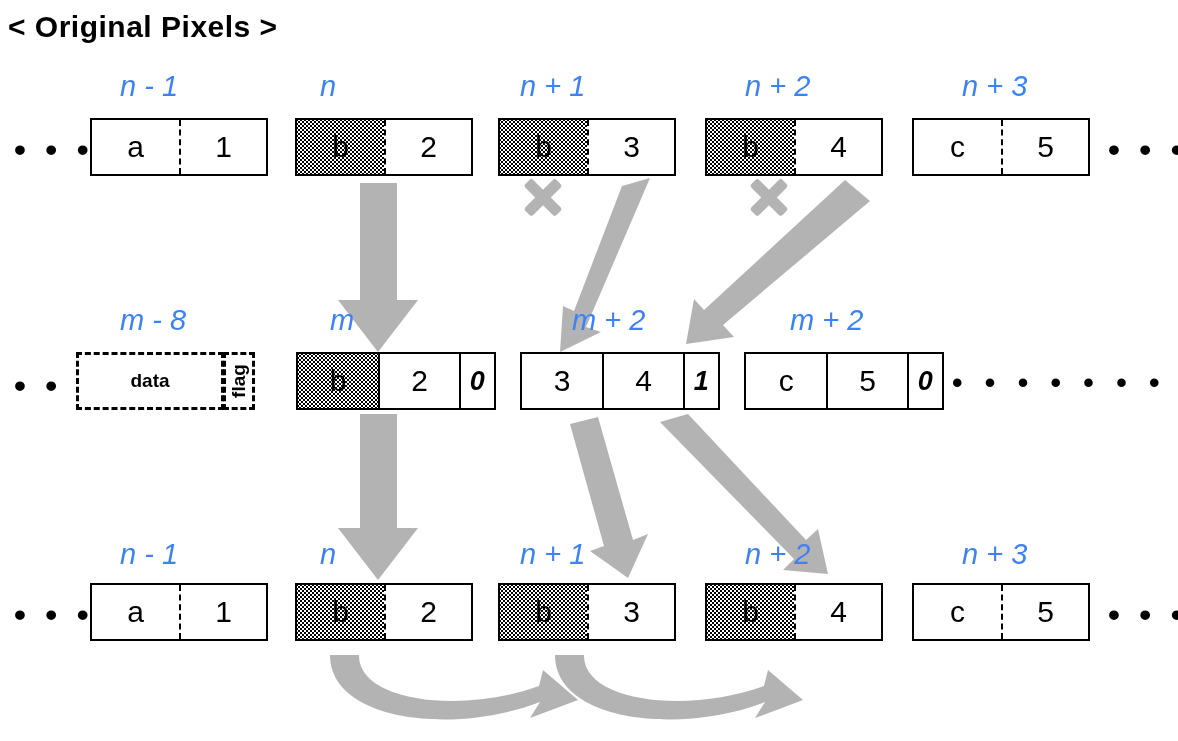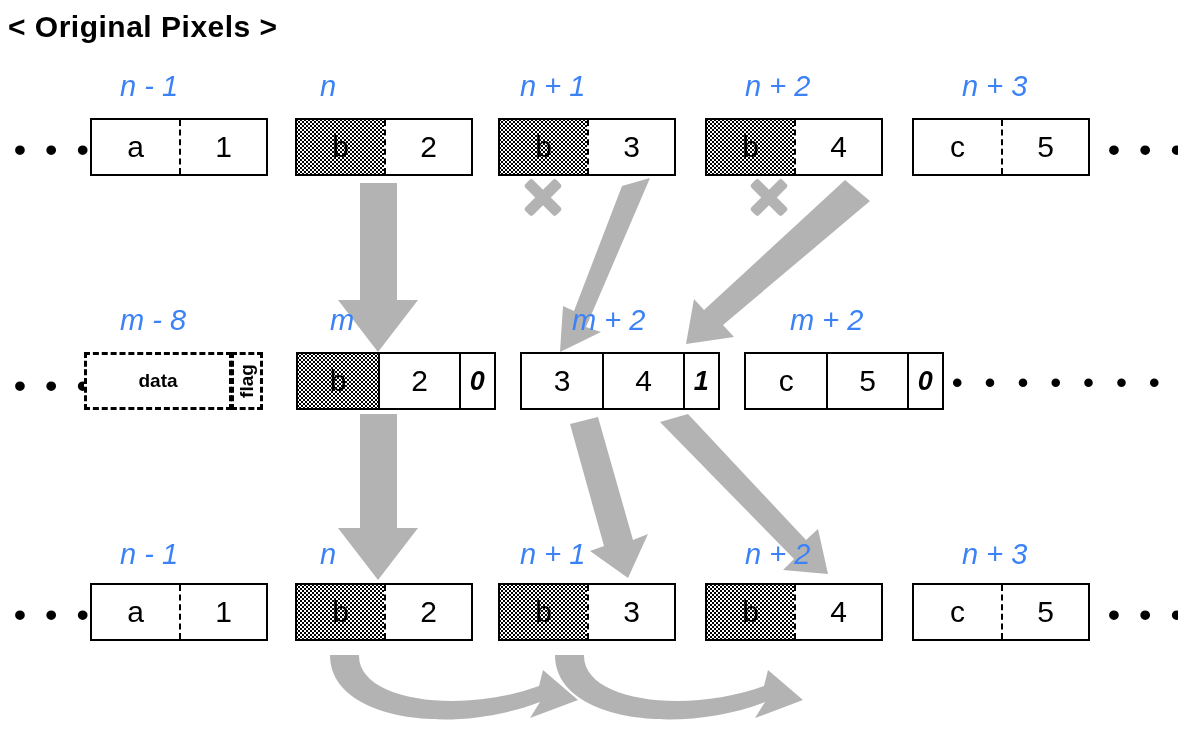--- a/index.html
+++ b/index.html
@@ -226,21 +226,21 @@
   <div class="dots" style="left:1108px; top:132px;">• • •</div>
 
 
   <div class="idx-label" style="left:120px; top:306px; width:130px;">m - 8</div>
   <div class="idx-label" style="left:330px; top:306px; width:120px;">m</div>
   <div class="idx-label" style="left:572px; top:306px; width:130px;">m + 2</div>
   <div class="idx-label" style="left:790px; top:306px; width:130px;">m + 2</div>
 
   <div class="dots" style="left:14px; top:368px;">• • •</div>
 
-  <div class="legendbox" style="left:84px; top:352px; width:180px; height:58px;">
+  <div class="legendbox" style="left:76px; top:352px; width:180px; height:58px;">
     <div class="legend-data" style="width:148px;">data</div>
     <div class="legend-flag" style="width:32px; margin-left:-1px;">
       <span>flag</span>
     </div>
   </div>
 
   <div class="pixbox" style="left:296px; top:352px; width:200px; height:58px;">
     <div class="cell stipple" style="width:82px;">b</div>
     <div class="cell solid-sep" style="width:82px;">2</div>
     <div class="cell solid-sep flagcell" style="width:36px;">0</div>

